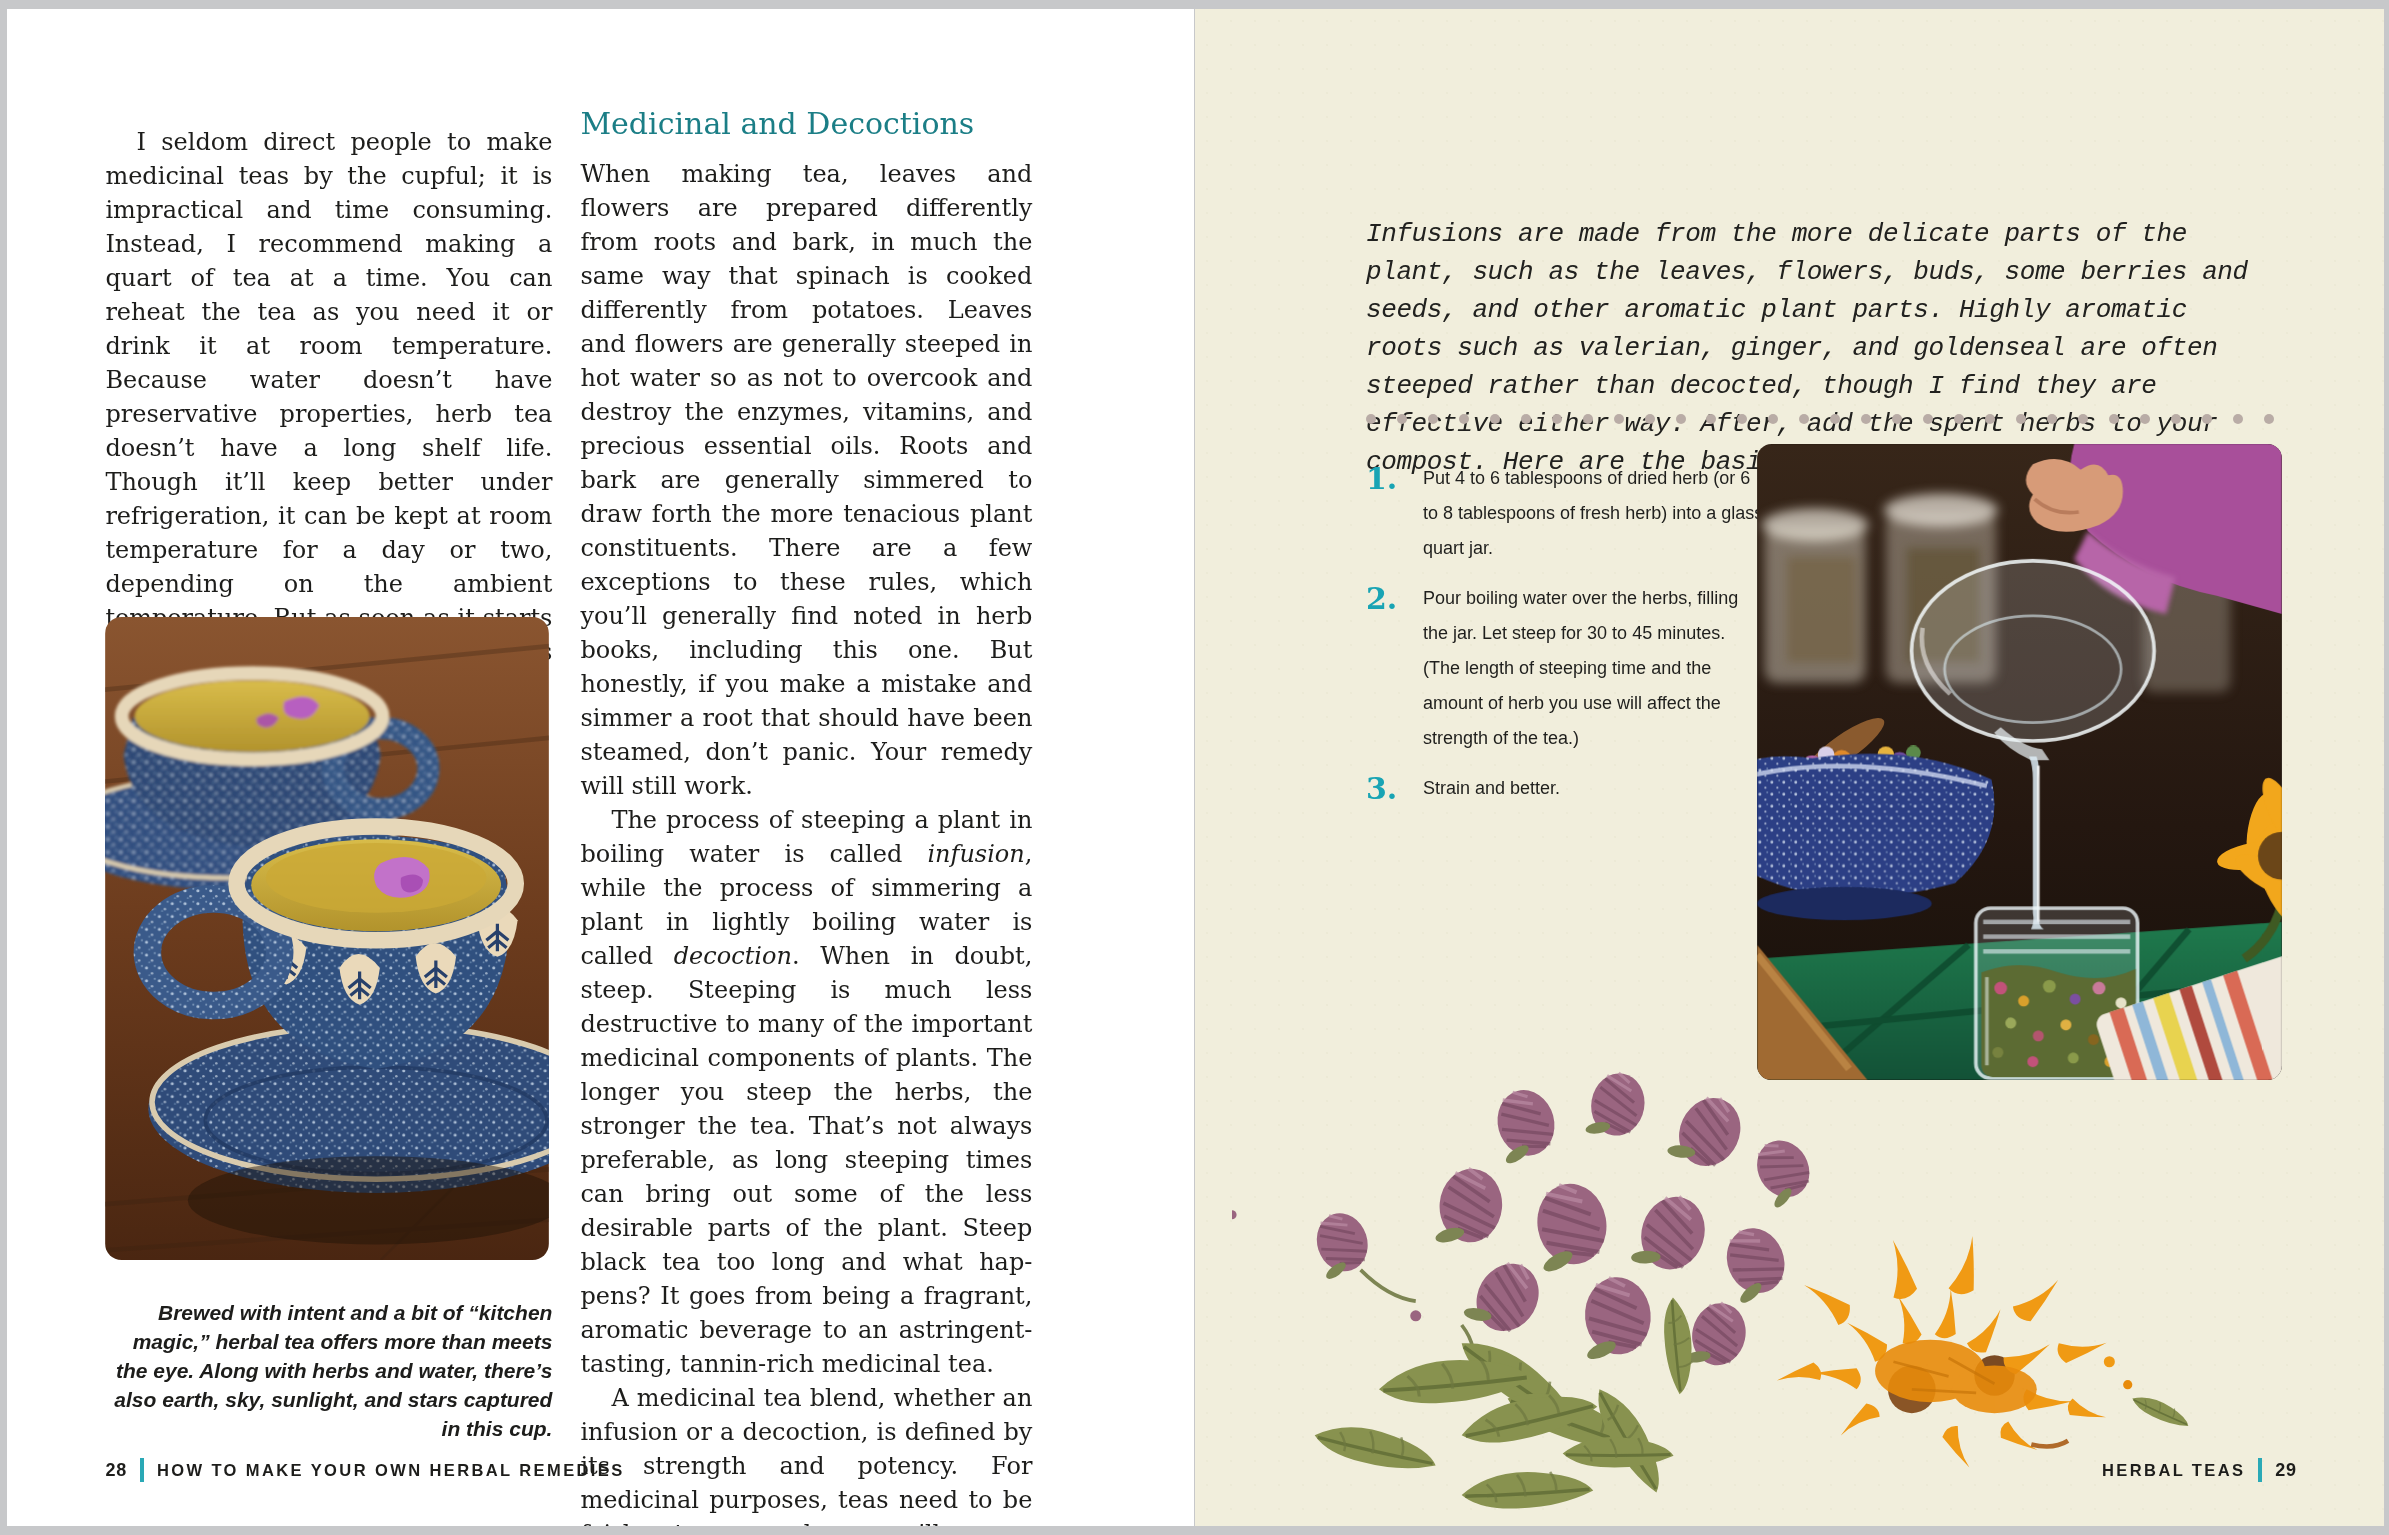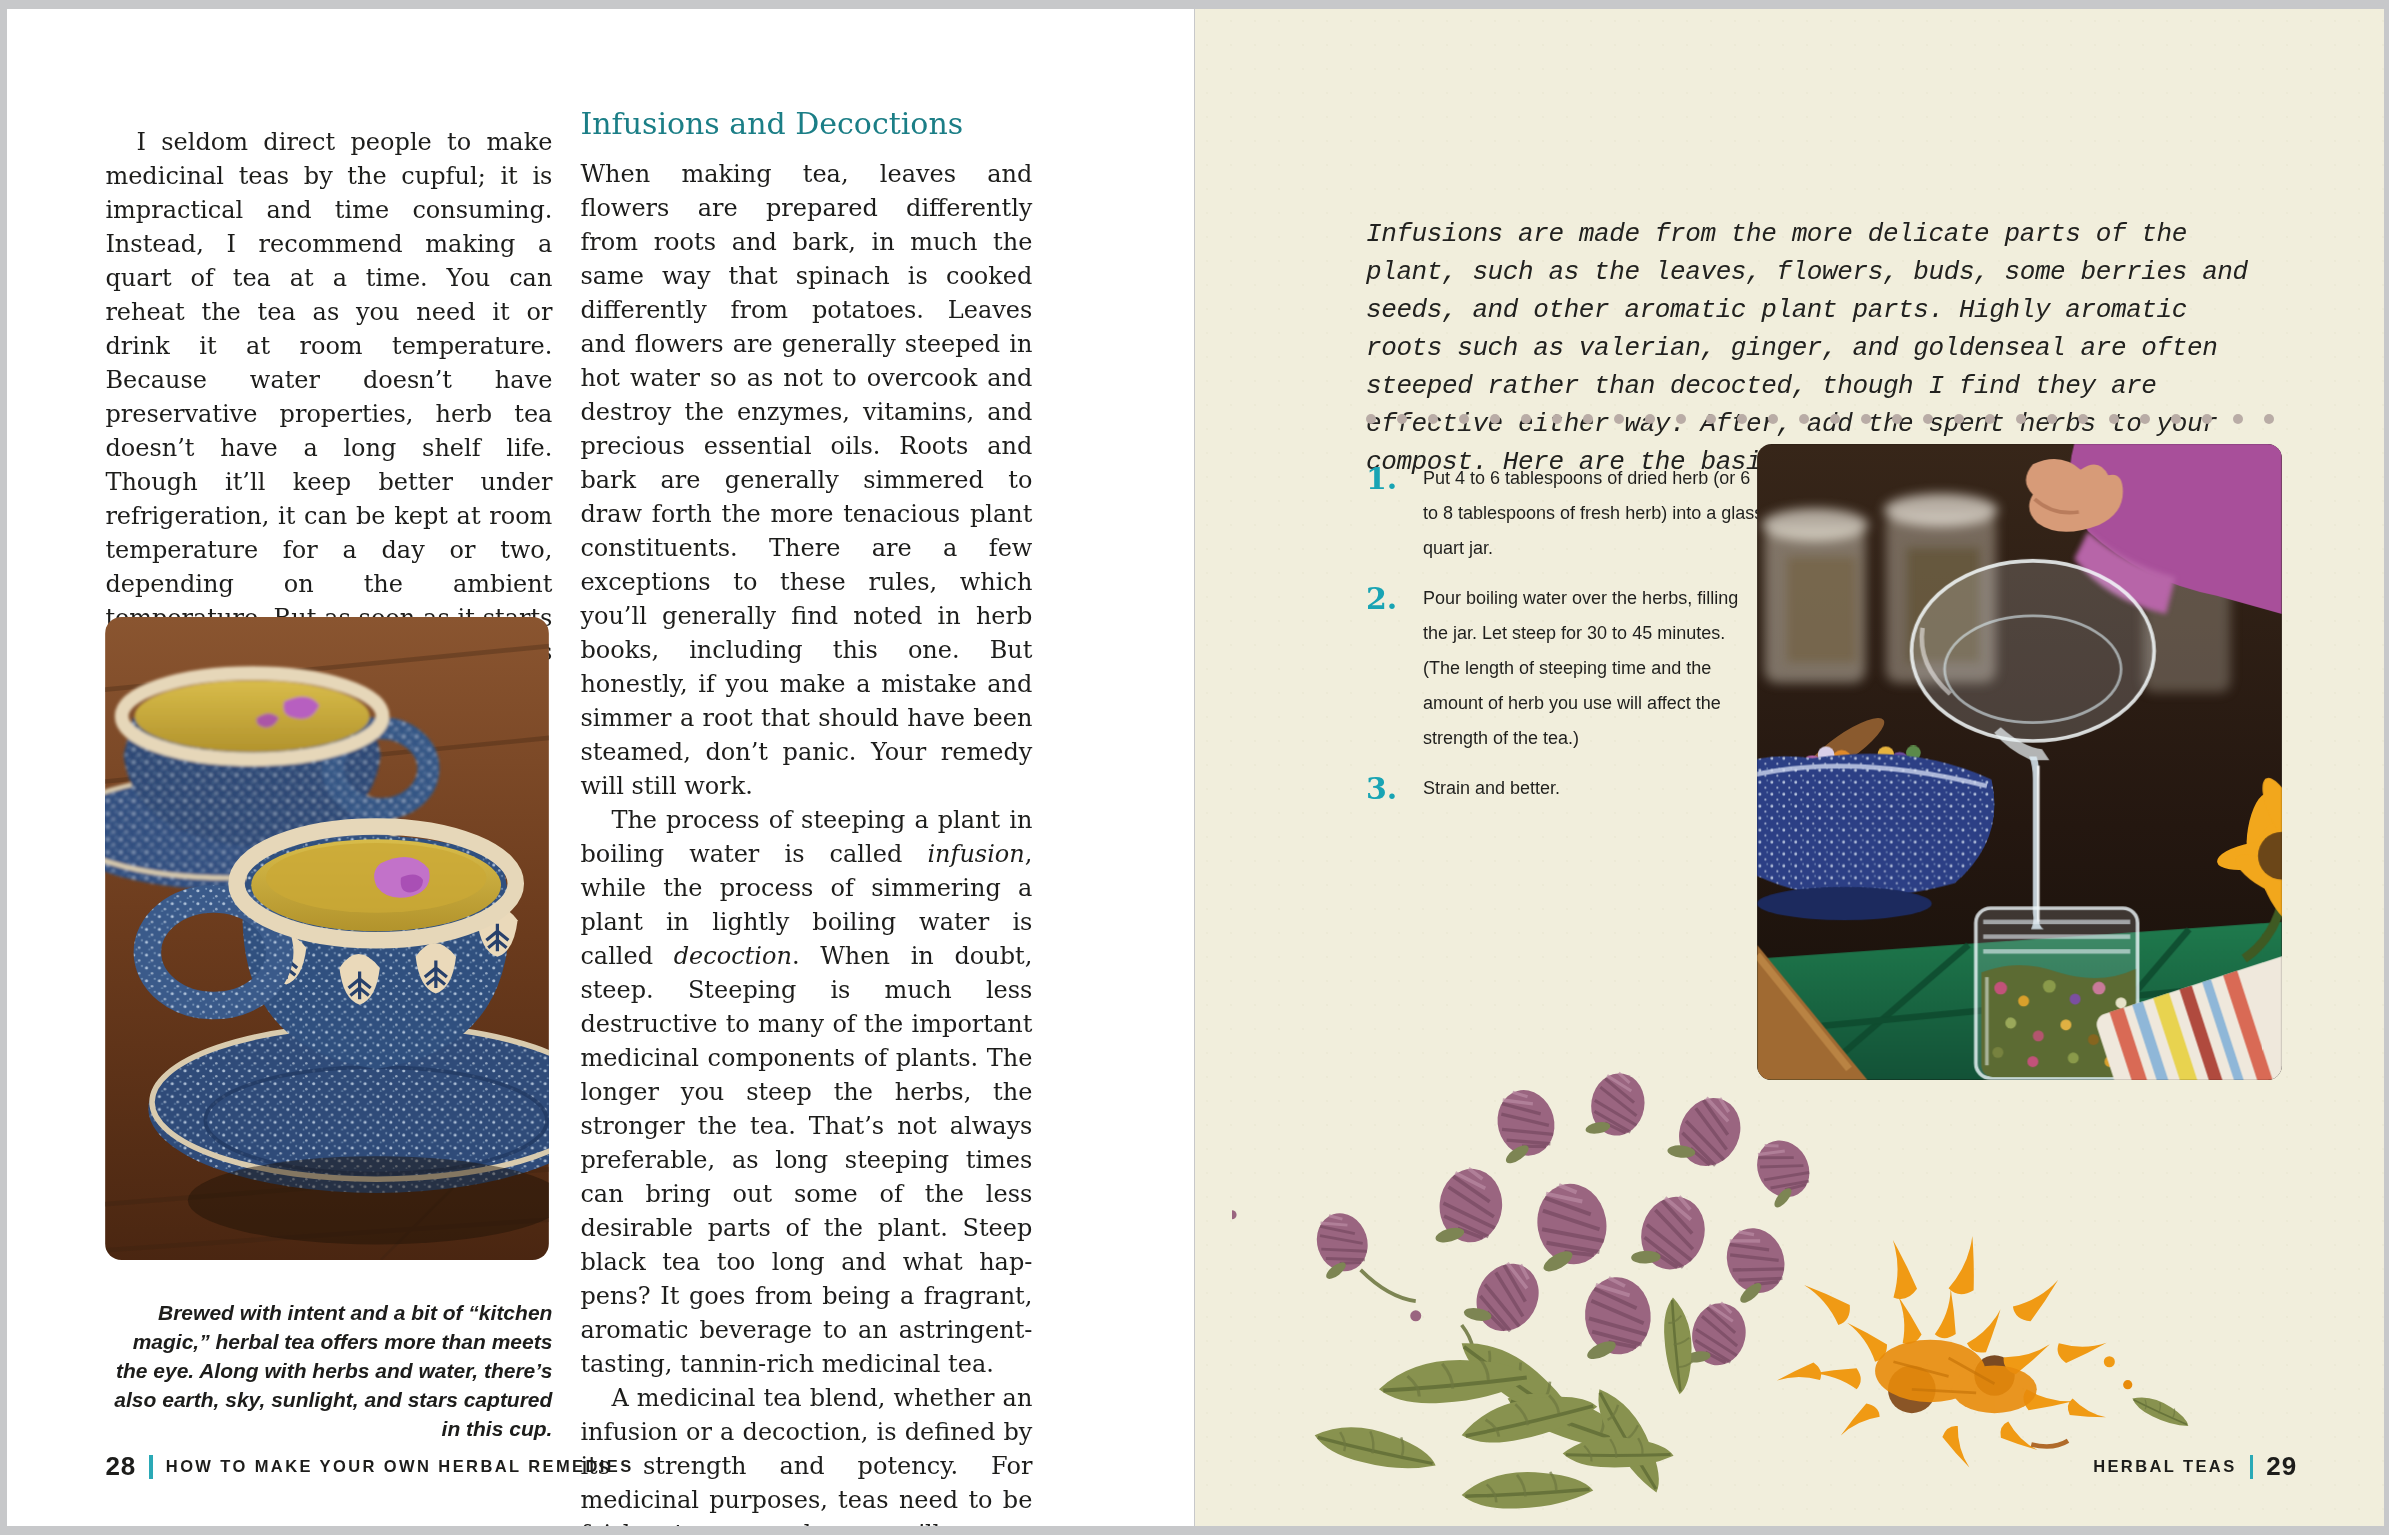--- a/index.html
+++ b/index.html
@@ -20,21 +20,21 @@
   .sect-heading{font-size:30px;line-height:37px;color:#1b7e86;margin:0 0 14.7px 0;font-weight:400;}
   .photo-left{position:absolute;left:98px;top:608px;width:444px;height:643px;
      border-radius:16.5px;overflow:hidden;}
   .caption{position:absolute;left:98px;top:1268px;width:447px;
      font-family:"Liberation Sans", sans-serif;font-style:italic;font-weight:700;
      font-size:21px;line-height:29px;color:#1d1d1b;text-align:right;}
   .footer{position:absolute;bottom:44px;display:flex;align-items:center;gap:13px;
      font-family:"Liberation Sans", sans-serif;color:#1d1d1b;}
   .footer-left{left:98px;}
   .footer-right{right:87px;padding-left:8px;}
-  .pagenum{font-size:26px;font-weight:700;letter-spacing:0.9px;}
+  .pagenum{font-size:18px;font-weight:700;letter-spacing:0.9px;}
   .footer-bar{width:3.7px;height:24px;background:#2aa9b6;}
   .footer-title{font-size:16.5px;font-weight:700;letter-spacing:2.4px;}
   
   .rp-heading{position:absolute;left:171px;top:96px;width:928px;margin:0;
      font-size:39px;line-height:46px;color:#181816;font-weight:700;}
   .rp-heading .hl{color:#2ba9b6;font-size:41px;letter-spacing:2.8px;}
   .rp-intro{position:absolute;left:171px;top:180px;width:910px;
      font-family:Liberation Mono, monospace;font-style:italic;
      font-size:26px;line-height:38px;letter-spacing:-0.4px;color:#21211f;}
   .dots{position:absolute;left:171px;top:405px;width:908px;display:flex;
@@ -53,21 +53,21 @@
 </head>
 <body>
 
 <div class="page page-left">
 
   <div class="col1 bodytext">
     <p class="indent">I seldom direct people to make medic­inal teas by the cupful; it is impractical and time consuming. Instead, I recom­mend making a quart of tea at a time. You can reheat the tea as you need it or drink it at room temperature. Because water doesn’t have preservative prop­erties, herb tea doesn’t have a long shelf life. Though it’ll keep better under refrigeration, it can be kept at room tem­perature for a day or two, depending on the ambient temperature. But as soon as it starts to taste stale or flat, and/or bubbles start to form, brew a fresh pot.</p>
   </div>
 
   <div class="col2">
-    <h2 class="sect-heading">Infusions and Decoctions</h2>
+    <h2 class="sect-heading">Medicinal and Decoctions</h2>
     <div class="bodytext">
       <p>When making tea, leaves and flowers are prepared differently from roots and bark, in much the same way that spinach is cooked differently from potatoes. Leaves and flowers are generally steeped in hot water so as not to overcook and destroy the enzymes, vitamins, and precious essential oils. Roots and bark are gener­ally simmered to draw forth the more tenacious plant constituents. There are a few exceptions to these rules, which you’ll generally find noted in herb books, including this one. But honestly, if you make a mistake and simmer a root that should have been steamed, don’t panic. Your remedy will still work.</p>
       <p class="indent"><span>The process of steeping a plant in boil­ing water is called </span><span class="ital">infusion</span><span>, while the process of simmering a plant in lightly boiling water is called </span><span class="ital">decoction</span><span>. When in doubt, steep. Steeping is much less destructive to many of the important medicinal components of plants. The longer you steep the herbs, the stronger the tea. That’s not always preferable, as long steeping times can bring out some of the less desirable parts of the plant. Steep black tea too long and what hap­pens? It goes from being a fragrant, aro­matic beverage to an astringent-tasting, tannin-rich medicinal tea.</span></p>
       <p class="indent">A medicinal tea blend, whether an infusion or a decoction, is defined by its strength and potency. For medicinal purposes, teas need to be fairly strong, and so you’ll use a relatively large amount of herbs in making them.</p>
     </div>
   </div>
 
   <div class="photo-left">
     <svg width="444" height="643" viewBox="0 0 483 700" xmlns="http://www.w3.org/2000/svg">
       <defs>

